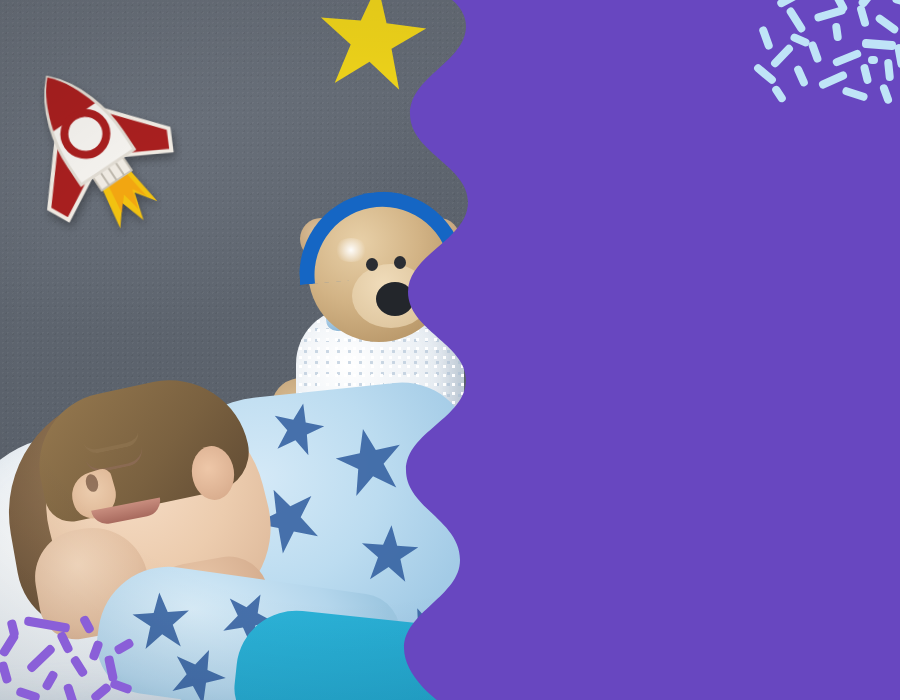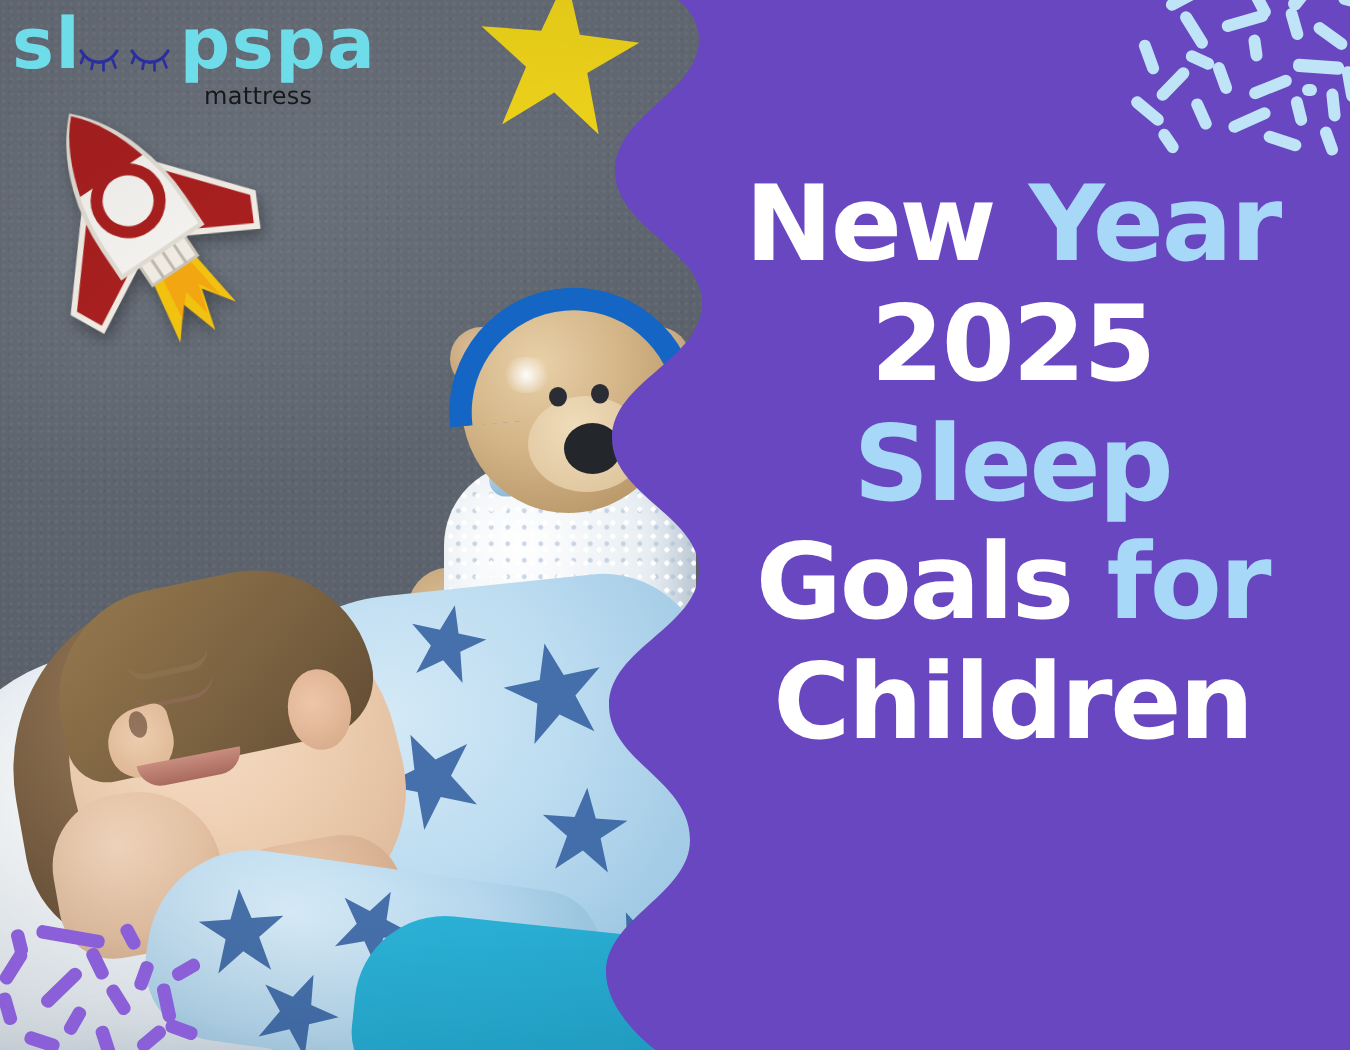--- a/index.html
+++ b/index.html
@@ -528,27 +528,20 @@
         C460,520 406,508 406,470
         C406,432 466,418 466,380
         C466,344 408,330 408,292
         C408,254 468,240 468,202
         C468,166 410,152 410,114
         C410,76 466,62 466,26
         C466,10 452,0 452,0 Z" fill="#6847c0"></path>
     </svg>
   </div>
 
-  <div class="headline" id="headline" style="color: rgb(255, 255, 255);">
-      <span class="ln"><span>New </span><span class="accent" style="color: rgb(167, 216, 247);">Year</span></span>
-      <span class="ln"><span>2025</span></span>
-      <span class="ln"><span class="accent" style="color: rgb(167, 216, 247);">Sleep</span></span>
-      <span class="ln"><span>Goals </span><span class="accent" style="color: rgb(167, 216, 247);">for</span></span>
-      <span class="ln"><span>Children</span></span>
-    </div>
 
   <div class="confetti-tr" id="confetti-tr">
       <div class="dash" style="left: 24px; top: 0px; width: 30px; height: 8px; background: rgb(191, 228, 247); transform: rotate(-28deg);"></div>
       <div class="dash" style="left: 74px; top: 2px; width: 26px; height: 8px; background: rgb(191, 228, 247); transform: rotate(62deg);"></div>
       <div class="dash" style="left: 104px; top: -2px; width: 24px; height: 9px; background: rgb(191, 228, 247); transform: rotate(-52deg);"></div>
       <div class="dash" style="left: 140px; top: 4px; width: 30px; height: 8px; background: rgb(191, 228, 247); transform: rotate(14deg);"></div>
       <div class="dash" style="left: 30px; top: 22px; width: 28px; height: 8px; background: rgb(191, 228, 247); transform: rotate(58deg);"></div>
       <div class="dash" style="left: 62px; top: 16px; width: 32px; height: 8px; background: rgb(191, 228, 247); transform: rotate(-16deg);"></div>
       <div class="dash" style="left: 100px; top: 18px; width: 22px; height: 8px; background: rgb(191, 228, 247); transform: rotate(74deg);"></div>
       <div class="dash" style="left: 122px; top: 26px; width: 26px; height: 8px; background: rgb(191, 228, 247); transform: rotate(36deg);"></div>
@@ -583,26 +576,14 @@
       <div class="dash" style="left: 104px; top: 58px; width: 26px; height: 9px; background: rgb(138, 95, 216); transform: rotate(78deg);"></div>
       <div class="dash" style="left: 22px; top: 84px; width: 24px; height: 9px; background: rgb(138, 95, 216); transform: rotate(18deg);"></div>
       <div class="dash" style="left: 64px; top: 86px; width: 26px; height: 9px; background: rgb(138, 95, 216); transform: rotate(72deg);"></div>
       <div class="dash" style="left: 96px; top: 82px; width: 22px; height: 9px; background: rgb(138, 95, 216); transform: rotate(-40deg);"></div>
       <div class="dash" style="left: 116px; top: 76px; width: 22px; height: 9px; background: rgb(138, 95, 216); transform: rotate(20deg);"></div>
       <div class="dash" style="left: 10px; top: 18px; width: 18px; height: 9px; background: rgb(138, 95, 216); transform: rotate(76deg);"></div>
       <div class="dash" style="left: 84px; top: 14px; width: 18px; height: 9px; background: rgb(138, 95, 216); transform: rotate(62deg);"></div>
       <div class="dash" style="left: 120px; top: 36px; width: 20px; height: 9px; background: rgb(138, 95, 216); transform: rotate(-30deg);"></div>
     </div>
 
-  <div class="logo">
-    <div class="logo-word" style="color: rgb(111, 220, 234);">
-      <span>sl</span><span class="gap">ee</span><span>pspa</span>
-    </div>
-    <svg class="logo-eyes" viewBox="0 0 66 20">
-      <path d="M2 4 C8 14 20 14 26 4" fill="none" stroke="#2b2f9e" stroke-width="2.2" stroke-linecap="round"></path>
-      <path d="M4 7 L2 12 M10 11 L9 16 M17 12 L17 17 M23 10 L25 15" stroke="#2b2f9e" stroke-width="1.8" stroke-linecap="round"></path>
-      <path d="M36 4 C42 14 54 14 60 4" fill="none" stroke="#2b2f9e" stroke-width="2.2" stroke-linecap="round"></path>
-      <path d="M38 7 L36 12 M44 11 L43 16 M51 12 L51 17 M57 10 L59 15" stroke="#2b2f9e" stroke-width="1.8" stroke-linecap="round"></path>
-    </svg>
-    <div class="logo-sub" style="color: rgb(22, 24, 28);">mattress</div>
-  </div>
 
 </div>
 
 </body></html>

